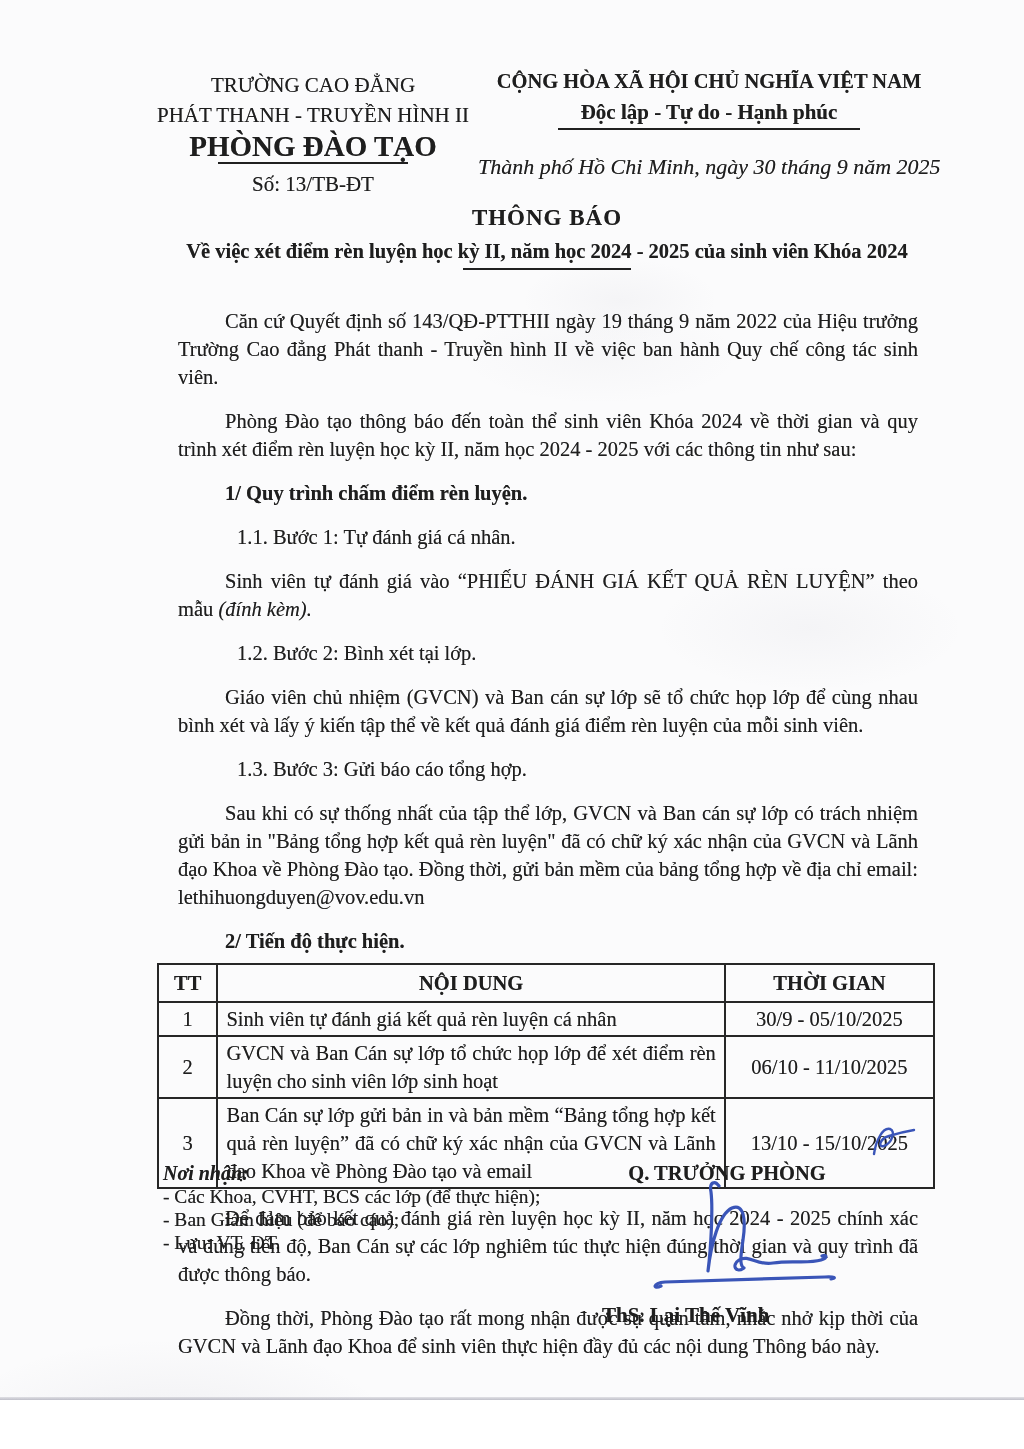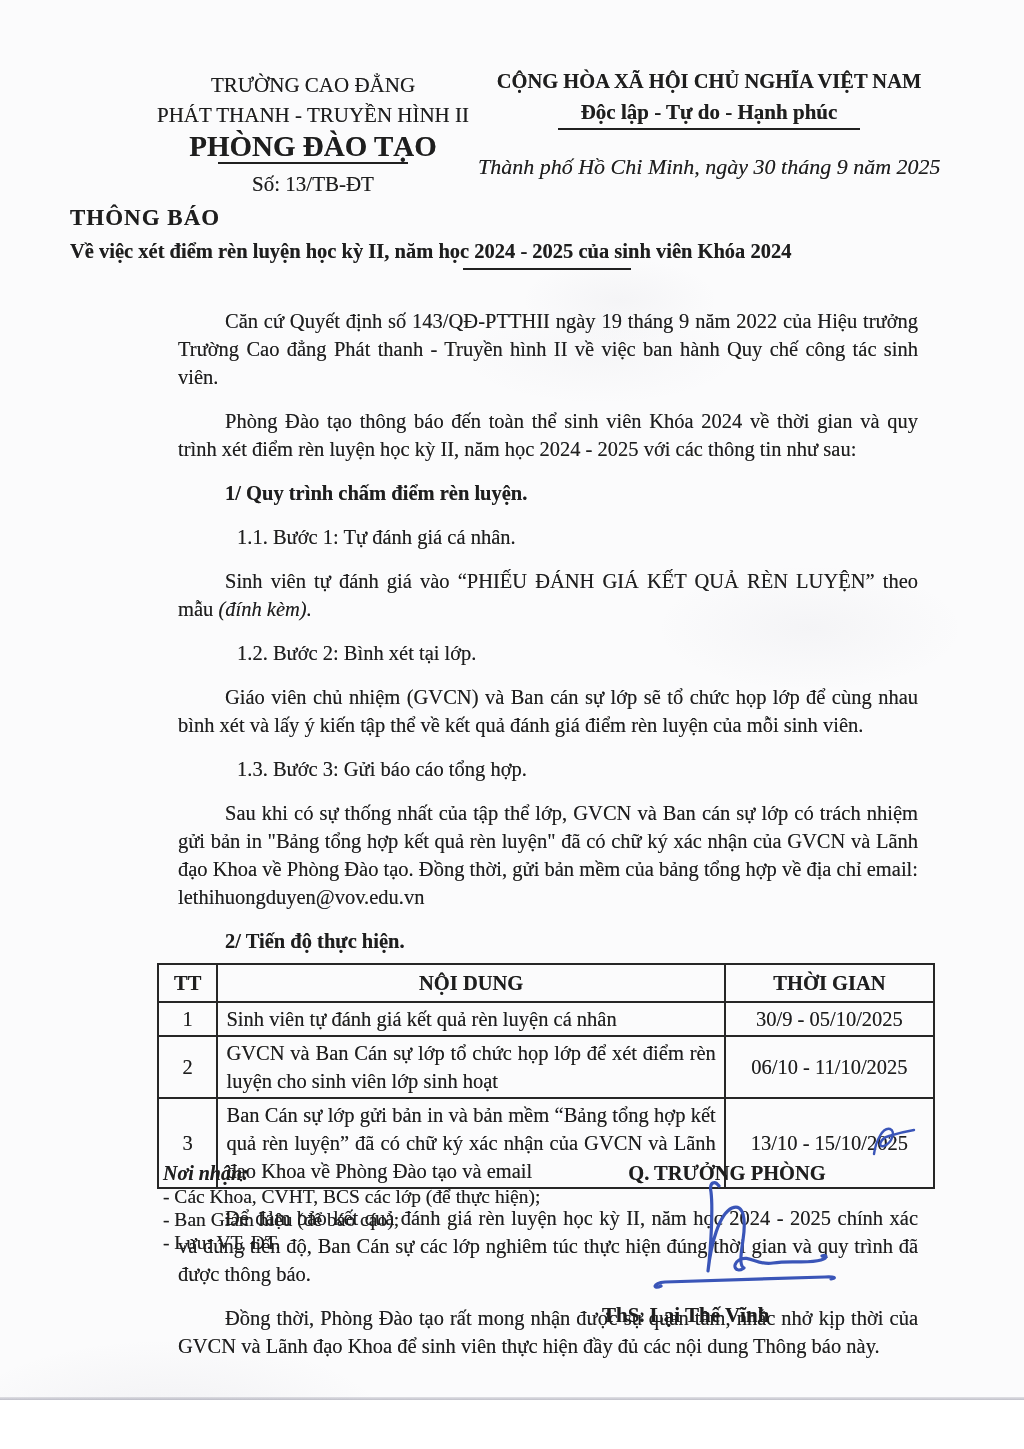--- a/index.html
+++ b/index.html
@@ -30,21 +30,21 @@
   .org-underline{width:190px;border-bottom:2px solid #202020;margin:1px auto 0;}
   .doc-number{font-size:21px;margin-top:8px;}
 
   .national-block{position:absolute;top:68px;left:478px;width:462px;text-align:center;}
   .nat-line1{font-size:20.5px;font-weight:bold;line-height:26px;}
   .nat-line2{font-size:21px;font-weight:bold;line-height:27px;margin-top:5px;}
   .nat-underline{width:302px;border-bottom:2px solid #202020;margin:2px auto 0;}
   .dateline{font-size:22px;font-style:italic;margin-top:24px;white-space:nowrap;}
 
   
-  .title-block{position:absolute;top:205px;left:70px;right:0;text-align:left;}
+  .title-block{position:absolute;top:205px;left:70px;right:0;text-align:center;}
   .doc-title{font-size:23px;font-weight:bold;letter-spacing:1px;}
   .doc-subtitle{font-size:20.5px;font-weight:bold;margin-top:9px;}
   .subtitle-underline{width:168px;border-bottom:2px solid #202020;margin:5px auto 0;}
 
   
   .body-block{position:absolute;top:291px;left:162px;width:772px;
     font-size:20.5px;line-height:28px;text-align:justify;}
   .body-block p{margin:16px;}
   .indent{text-indent:47px;}
   .step{text-indent:59px;}

